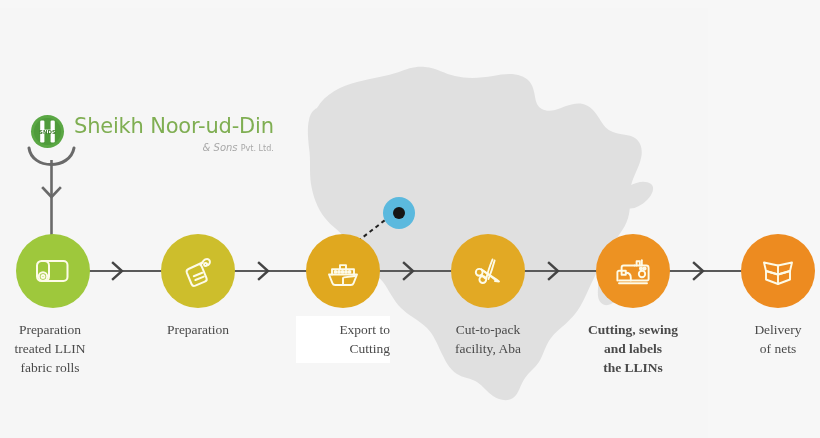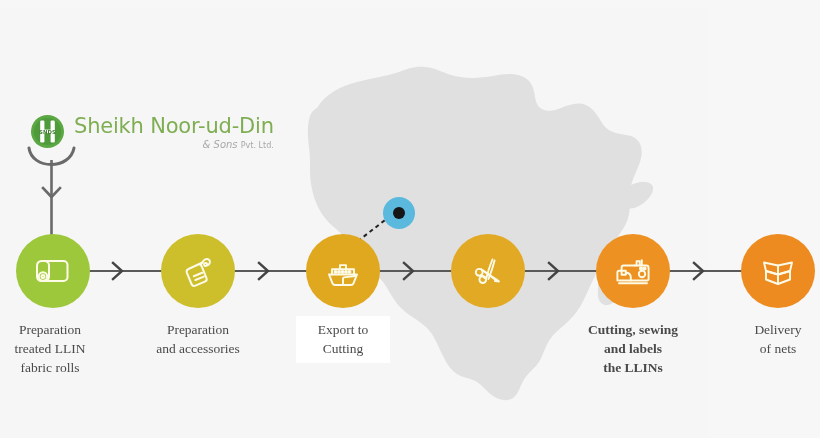--- a/index.html
+++ b/index.html
@@ -66,21 +66,21 @@
     font-family: "DejaVu Sans", sans-serif;
     font-size: 21px;
     line-height: 23px;
     color: #7fae52;
     letter-spacing: -0.2px;
     white-space: nowrap;
   }
   .brand-sub {
     font-family: "DejaVu Sans", sans-serif;
     font-size: 10px;
-    line-height: 12px;
+    line-height: 17px;
     color: #a8a8a8;
     text-align: right;
     white-space: nowrap;
     margin-top: 1px;
     font-style: italic;
   }
   .brand-sub .small {
     font-size: 8px;
     font-style: normal;
   }
@@ -261,56 +261,59 @@
         <path d="M27.5,14.5 l-14,6.5 a3,3 0 0 0 -1.6,3.8 l4.6,11.2 a3,3 0 0 0 3.9,1.6 l9.4,-3.9 a3,3 0 0 0 1.6,-3.9 l-4.6,-11.2 a3,3 0 0 0 -1.3,-1.4 z"></path>
         <path d="M27.3,14.6 c1.4,-2.9 4.3,-4.4 6.2,-3.3 c2,1.1 1.9,4 -0.2,5.6"></path>
         <circle cx="30.6" cy="16.4" r="1.5"></circle>
         <line x1="18.8" y1="28.2" x2="27.2" y2="24.8"></line>
         <line x1="20.4" y1="32.0" x2="28.8" y2="28.6"></line>
       </g>
     </svg>
   </div>
   <div class="label" style="left:123px;">
     <div>Preparation</div>
-    <div>and accessories</div>
   </div>
 
   <div class="node" style="left: 306px; background: rgb(224, 168, 31);">
     <svg width="46" height="46" viewBox="0 0 46 46" aria-hidden="true">
       <g fill="none" stroke="#fdfbe8" stroke-width="1.9" stroke-linecap="round" stroke-linejoin="round">
         <path d="M9,26.5 h28 l-3.4,8.6 a3,3 0 0 1 -2.8,1.9 h-15.6 a3,3 0 0 1 -2.8,-1.9 z"></path>
         <path d="M12,26.5 v-5.2 h22 v5.2"></path>
         <path d="M20,21.3 v-4.2 h6 v4.2"></path>
         <circle cx="15.5" cy="23.9" r="1"></circle>
         <circle cx="19" cy="23.9" r="1"></circle>
         <circle cx="22.5" cy="23.9" r="1"></circle>
         <circle cx="26" cy="23.9" r="1"></circle>
         <circle cx="29.5" cy="23.9" r="1"></circle>
         <line x1="23" y1="30" x2="23" y2="37"></line>
         <line x1="24" y1="29.4" x2="35" y2="28"></line>
       </g>
     </svg>
   </div>
-  <div class="label highlight" style="left:296px;">
+  <div class="label highlight" style="left:296px;text-align:right;">
     <div>Export to</div>
     <div>Cutting</div>
   </div>
 
   <div class="node" style="left: 451px; background: rgb(226, 169, 36);">
     <svg width="46" height="46" viewBox="0 0 46 46" aria-hidden="true">
       <g fill="none" stroke="#fdfbe8" stroke-width="1.9" stroke-linecap="round" stroke-linejoin="round">
         <path d="M16.5,21.5 L32,33"></path>
         <path d="M27.5,11.5 C25,17.5 22.5,25 21.5,30"></path>
         <path d="M29.6,12.5 C28,18.5 25.5,26 23.5,31"></path>
         <path d="M16.5,21.5 L31.5,31.5 L34,33.5 L30,33"></path>
         <circle cx="14.2" cy="24.3" r="3.4"></circle>
         <circle cx="17.8" cy="31.6" r="3.4"></circle>
         <path d="M16.5,27 L20,30.2"></path>
       </g>
     </svg>
+  </div>
+  <div class="label" style="left:413px;">
+    <div>Cut-to-pack</div>
+    <div>facility, Aba</div>
   </div>
 
   <div class="node" style="left: 596px; background: rgb(237, 146, 34);">
     <svg width="46" height="46" viewBox="0 0 46 46" aria-hidden="true">
       <g fill="none" stroke="#fdfbe8" stroke-width="1.9" stroke-linecap="round" stroke-linejoin="round">
         <path d="M9,32.5 h28 a1.6,1.6 0 0 0 1.6,-1.6 v-11 a2.4,2.4 0 0 0 -2.4,-2.4 h-11.6"></path>
         <path d="M24.6,17.5 h-11 a2,2 0 0 0 -2,2 v3.2 h-2.6 a1.6,1.6 0 0 0 -1.6,1.6 v8.2"></path>
         <path d="M11.6,22.7 h4.2 v4 h-4.2 z"></path>
         <path d="M15.8,24.7 c3.6,0 5,2.5 5,5 v2.8"></path>
         <circle cx="32" cy="26" r="3.2"></circle>

